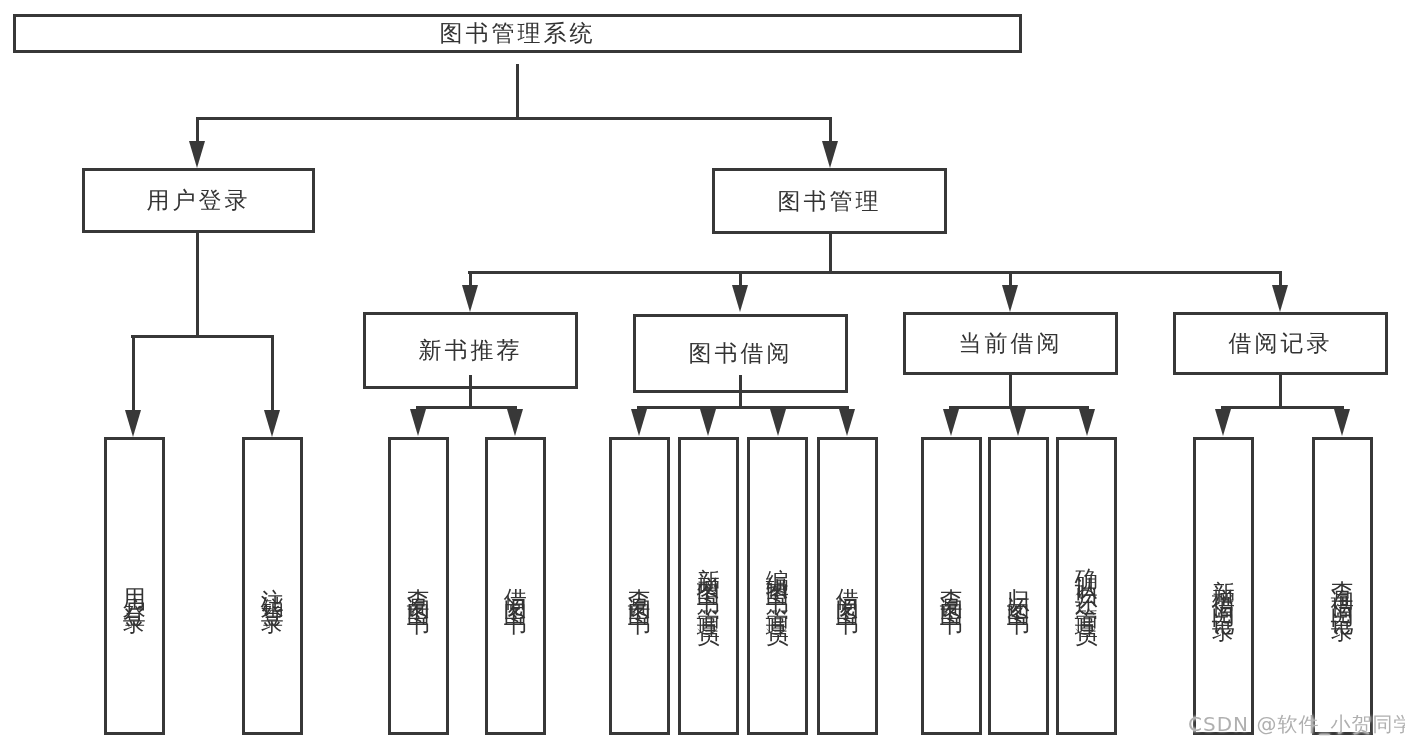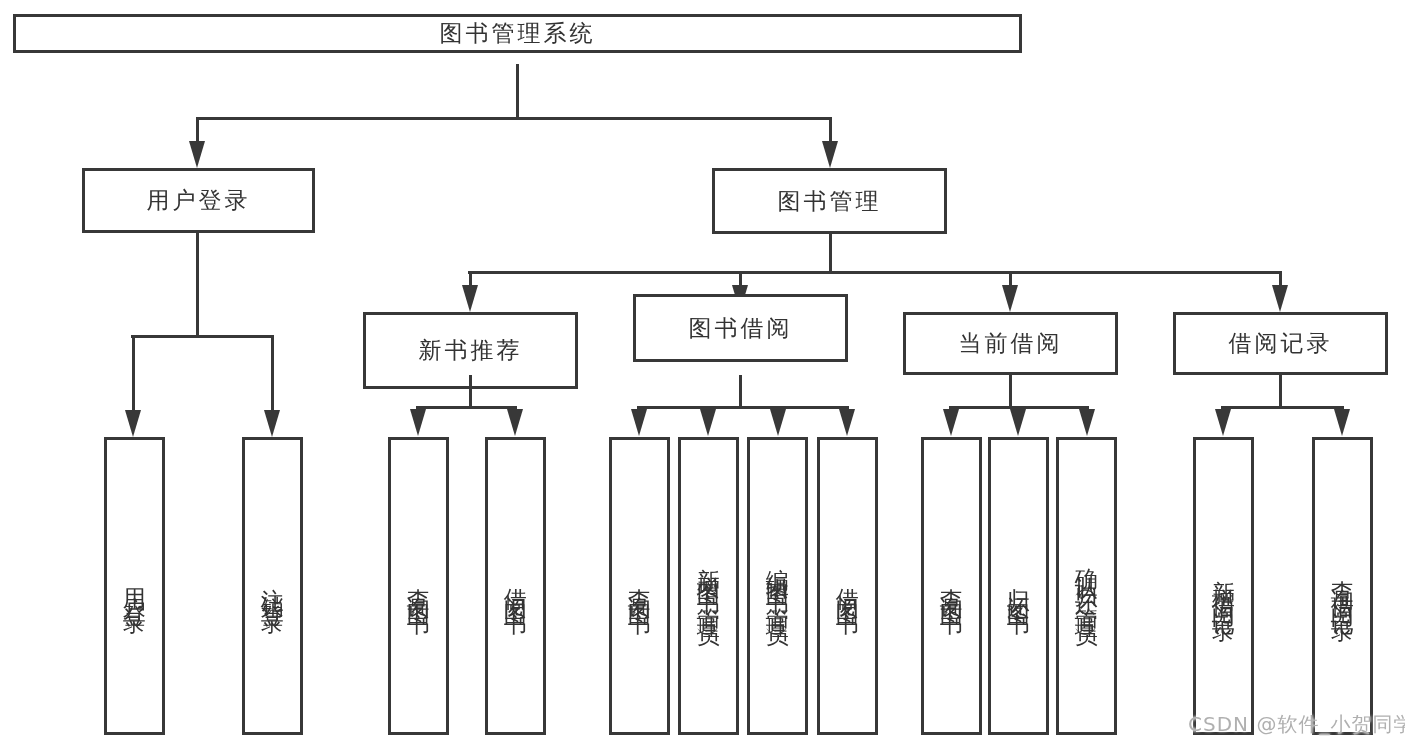--- a/index.html
+++ b/index.html
@@ -102,21 +102,21 @@
   <div class="ln" style="left:739px; top:271px; width:3px; height:16px;"></div>
   <div class="arrow" style="left:732px; top:285px;"></div>
   <div class="ln" style="left:1009px; top:271px; width:3px; height:16px;"></div>
   <div class="arrow" style="left:1002px; top:285px;"></div>
   <div class="ln" style="left:1279px; top:271px; width:3px; height:16px;"></div>
   <div class="arrow" style="left:1272px; top:285px;"></div>
 
   <div class="node h" style="left:363px; top:312px; width:215px; height:77px;">
     <span class="lbl">新书推荐</span>
   </div>
-  <div class="node h" style="left:633px; top:294px; width:215px; height:68px;">
+  <div class="node h" style="left:633px; top:314px; width:215px; height:79px;">
     <span class="lbl">图书借阅</span>
   </div>
   <div class="node h" style="left:903px; top:312px; width:215px; height:63px;">
     <span class="lbl">当前借阅</span>
   </div>
   <div class="node h" style="left:1173px; top:312px; width:215px; height:63px;">
     <span class="lbl">借阅记录</span>
   </div>
 
   <div class="ln" style="left:469px; top:375px; width:3px; height:34px;"></div>

